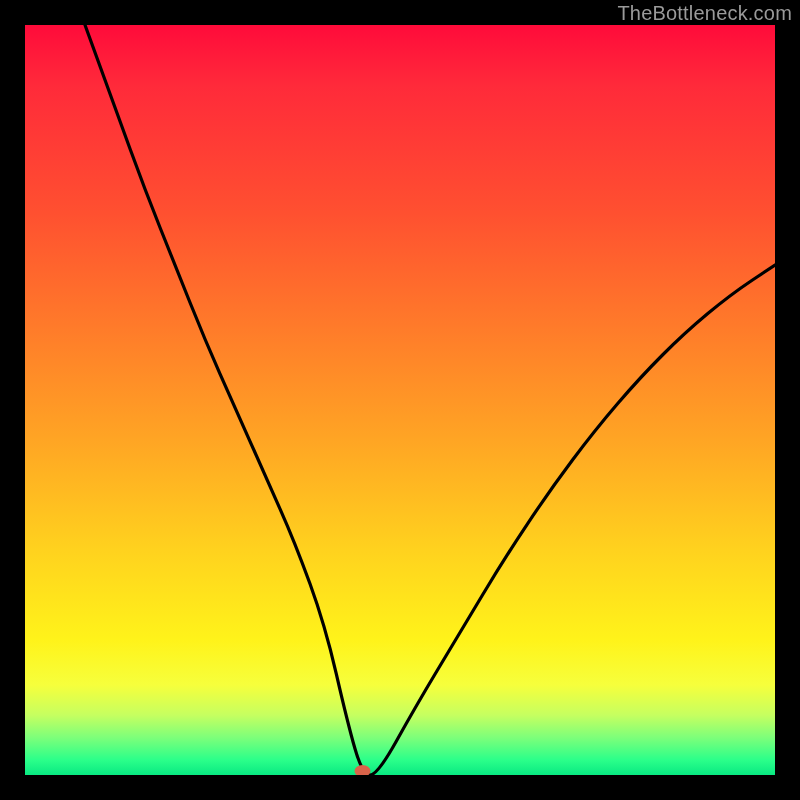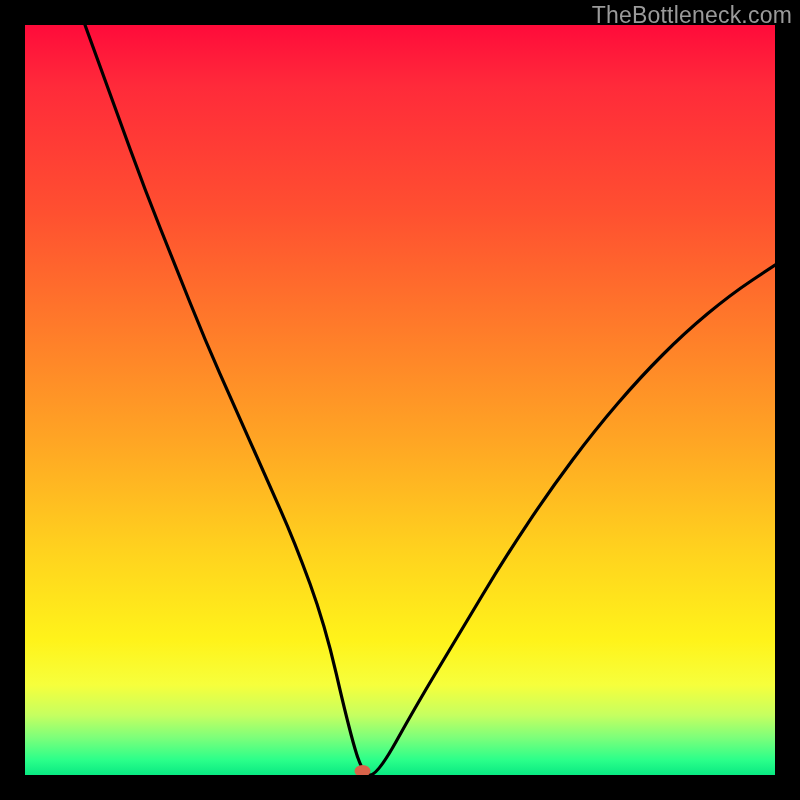--- a/index.html
+++ b/index.html
@@ -45,21 +45,21 @@
     left: 0;
     top: 0;
     width: 750px;
     height: 750px;
   }
   .watermark {
     position: absolute;
     top: 2px;
     right: 8px;
     color: #9a9a9a;
-    font-size: 23px;
+    font-size: 20px;
     font-weight: 500;
     letter-spacing: 0.2px;
     user-select: none;
   }
 </style>
 </head>
 <body>
 
 <div class="frame">
   <div class="watermark">TheBottleneck.com</div>

